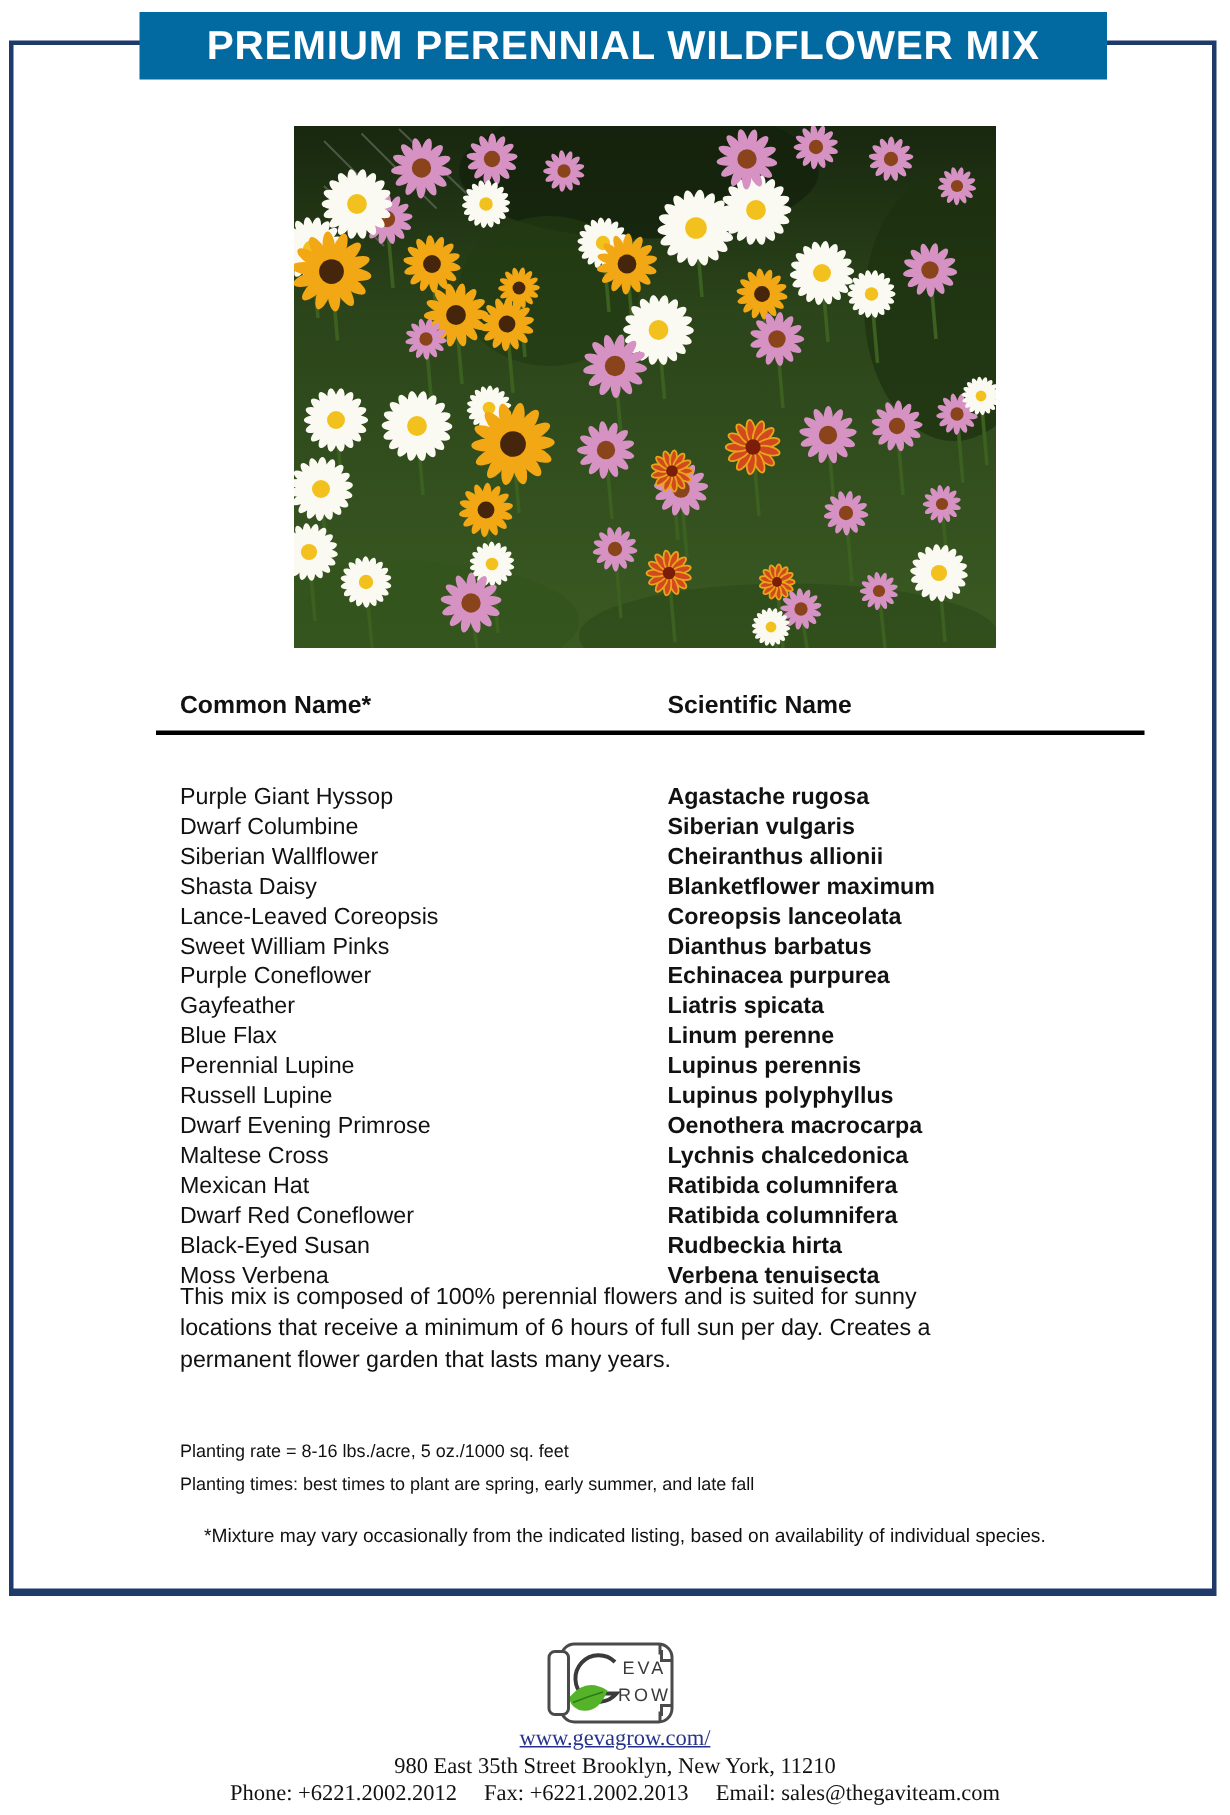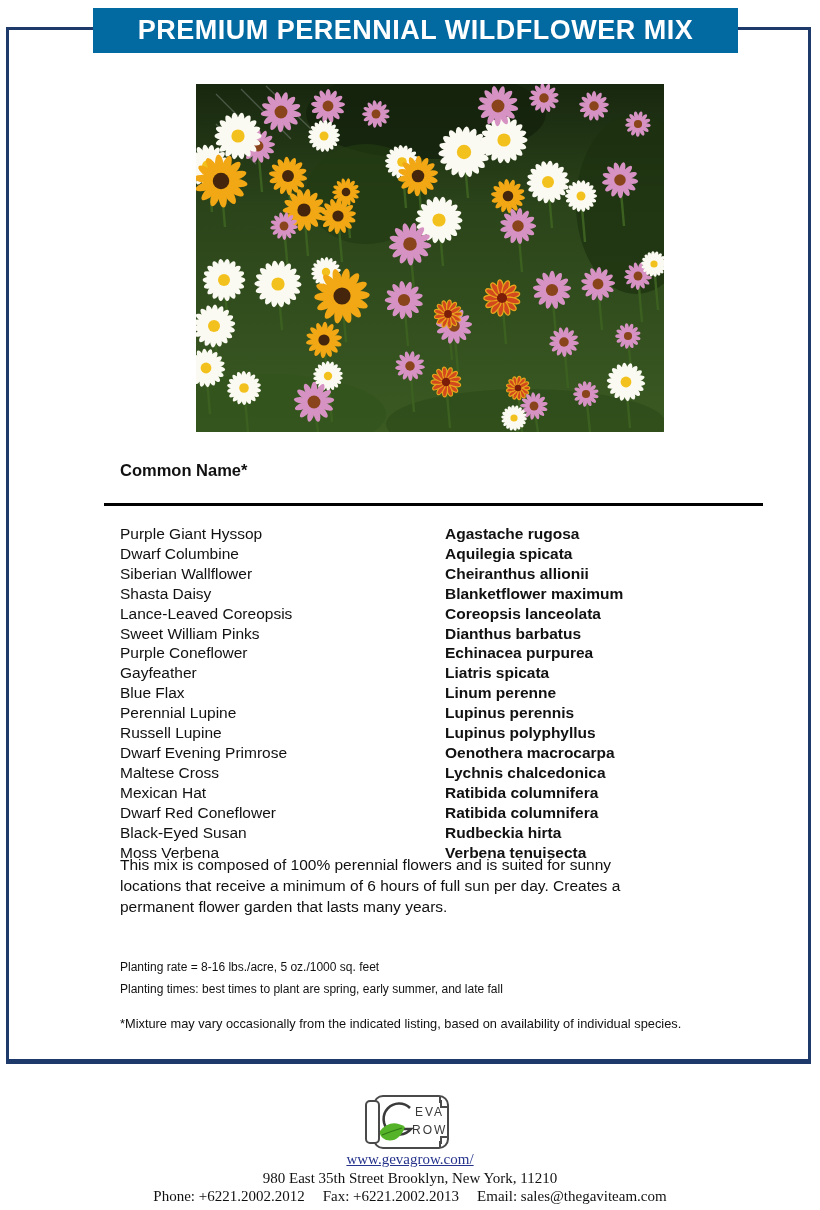--- a/index.html
+++ b/index.html
@@ -9,33 +9,33 @@
   .frame{position:absolute;left:6px;top:27px;width:799px;height:1029px;
          border:3px solid #1e3a6b;border-bottom:5px solid #1e3a6b;z-index:1;}
   
   .titlebar{position:absolute;left:93px;top:8px;width:645px;height:45px;background:#0369a1;
             z-index:2;display:flex;align-items:center;justify-content:center;}
   .titlebar span{color:#ffffff;font-weight:bold;font-size:27px;letter-spacing:.5px;white-space:nowrap;}
   
   .photo{position:absolute;left:196px;top:84px;width:468px;height:348px;z-index:2;}
   
   .tablewrap{position:absolute;left:104px;top:461px;width:659px;z-index:2;}
-  .thead{display:flex;font-weight:bold;font-size:16.5px;padding-bottom:23px;}
+  .thead{display:flex;font-weight:bold;font-size:16.5px;padding-bottom:7px;}
   .thead .c1{width:325px;padding-left:16px;}
   .thead .c2{flex:1;}
   .headrule{border-bottom:3px solid #000;}
-  .rows{margin-top:18px;}
+  .rows{margin-top:32px;}
   .trow{display:flex;font-size:15.5px;line-height:19.9px;}
   .trow .c1{width:325px;padding-left:16px;}
   .trow .c2{flex:1;font-weight:bold;}
   
   .desc{position:absolute;left:120px;top:854px;width:612px;font-size:15.5px;line-height:21px;
         white-space:pre-line;z-index:2;}
   .planting{position:absolute;left:120px;top:957px;width:640px;font-size:12px;line-height:21.5px;z-index:2;}
-  .footnote{position:absolute;left:120px;top:1016px;width:640px;font-size:12.8px;z-index:2;}
+  .footnote{position:absolute;left:136px;top:1016px;width:640px;font-size:12.8px;z-index:2;}
   
   .logo{position:absolute;left:358px;top:1091px;width:104px;height:64px;z-index:2;}
   
   .footer{position:absolute;left:0;top:1150px;width:820px;text-align:center;
           font-family:"Liberation Serif",serif;font-size:15px;line-height:18.5px;z-index:2;}
   .footer a{color:#26338c;text-decoration:underline;cursor:pointer;}
   .footer .contact span{margin:0 9px;}
 </style>
 </head>
 <body>
@@ -1096,29 +1096,30 @@
           <ellipse cx="465.1713274074956" cy="178.01867135121347" rx="5.4" ry="2.04" fill="#fbfaf2" transform="rotate(344.5553340770353 465.1713274074956 178.01867135121347)"></ellipse>
           <ellipse cx="465.4164977544966" cy="180.5908985171305" rx="5.4" ry="2.04" fill="#fbfaf2" transform="rotate(364.5553340770353 465.4164977544966 180.5908985171305)"></ellipse>
           <circle cx="458" cy="180" r="3.5999999999999996" fill="#f3c11d"></circle>
         </g>
       </g>
   </svg>
 
   <div class="tablewrap">
     <div class="thead headrule">
       <span class="c1">Common Name*</span>
+      <span class="c2">Scientific Name</span>
     </div>
     <div class="rows" id="species-rows">
         <div class="trow">
           <span class="c1">Purple Giant Hyssop</span>
           <span class="c2">Agastache rugosa</span>
         </div>
         <div class="trow">
           <span class="c1">Dwarf Columbine</span>
-          <span class="c2">Aquilegia spicata</span>
+          <span class="c2">Siberian vulgaris</span>
         </div>
         <div class="trow">
           <span class="c1">Siberian Wallflower</span>
           <span class="c2">Cheiranthus allionii</span>
         </div>
         <div class="trow">
           <span class="c1">Shasta Daisy</span>
           <span class="c2">Blanketflower maximum</span>
         </div>
         <div class="trow">

